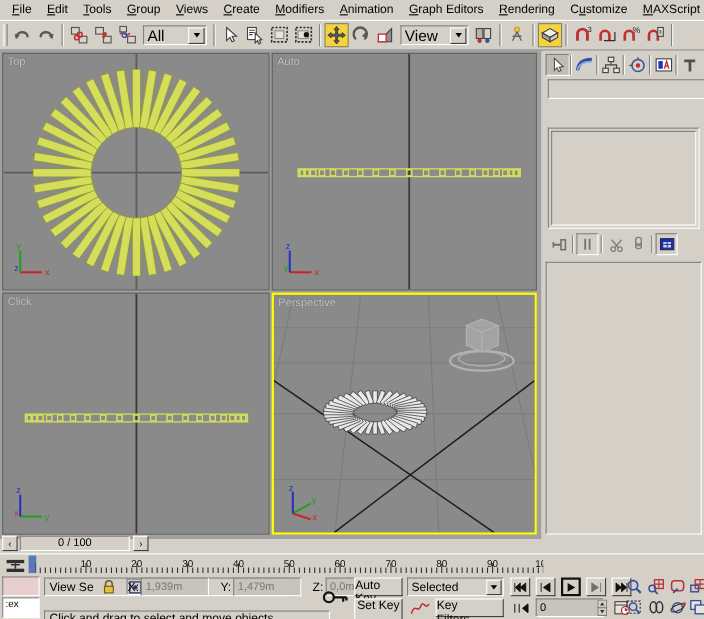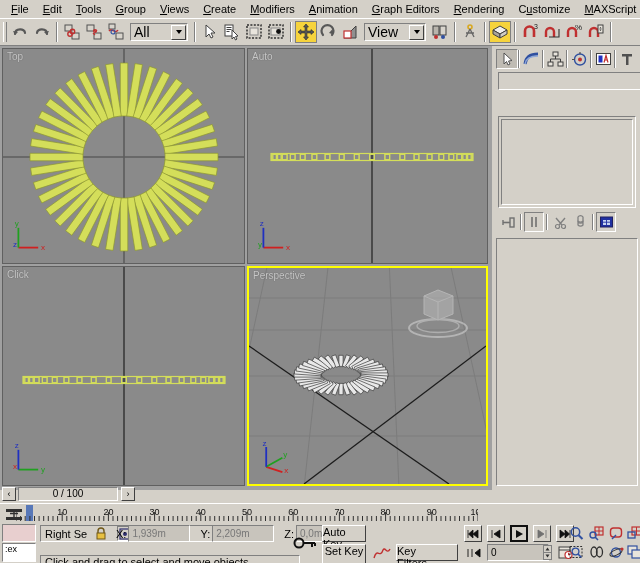--- a/index.html
+++ b/index.html
@@ -88,21 +88,21 @@
   .timeslider { position:absolute; left:0px; top:486px; width:492px; height:17px; }
   .tsbtn { position:absolute; top:1px; width:14px; height:14px; background:#d4d0c8;
      border:1px solid #fff; border-right-color:#404040; border-bottom-color:#404040;
      display:flex;align-items:center;justify-content:center; font-size:9px; }
   .tsfield { position:absolute; left:18px; top:1px; width:100px; height:14px;
      background:#d4d0c8; border:1px solid #808080; border-right-color:#fff;
      border-bottom-color:#fff; display:flex;align-items:flex-start;justify-content:center;
      font-size:10px; }
   .trackbar { position:absolute; left:0; top:503px; width:640px; height:20px;
      background:#d4d0c8; border-top:1px solid #fff; }
-  .tbruler { position:absolute; left:16px; top:0px; width:462px; height:20px; overflow:hidden;}
+  .tbruler { position:absolute; left:32px; top:0px; width:462px; height:20px; overflow:hidden;}
   .tmarker { position:absolute; left:26px; top:1px; width:7px; height:16px; background:#5878b8; }
 
   
   .statusbar { position:absolute; left:0; top:523px; width:640px; height:40px;
      background:#d4d0c8; }
   .mini { position:absolute; left:2px; top:1px; width:34px; height:38px; }
   .mini .a { position:absolute; left:0;top:0;width:34px;height:18px; background:#e8cfcf;
      border:1px solid #808080; border-right-color:#fff; border-bottom-color:#fff; }
   .mini .b { position:absolute; left:0;top:19px;width:34px;height:19px; background:#fff;
      border:1px solid #808080; border-right-color:#fff; border-bottom-color:#fff;
@@ -808,40 +808,40 @@
   <div class="statusbar">
 
     <div class="mini">
       <div class="a"></div>
       <div class="b">
         <span>:ex</span>
       </div>
     </div>
 
     <div class="selbox">
-      <span class="selname">Right Se</span>
+      <span class="selname">View Se</span>
       <span style="margin-left:8px;display:flex;align-items:center">
         <svg width="12" height="13" viewBox="0 0 12 13">
           <path d="M3 6 V4 a3 3 0 0 1 6 0 V6" fill="none" stroke="#705818" stroke-width="1.4"></path>
           <rect x="2" y="6" width="8" height="6" fill="#e8c040" stroke="#705818"></rect>
         </svg>
       </span>
       <span style="margin-left:10px;display:flex;align-items:center;border:1px solid #808080;border-right-color:#fff;border-bottom-color:#fff;width:16px;height:15px;justify-content:center">
         <svg width="12" height="12" viewBox="0 0 12 12">
           <rect x="1" y="1" width="10" height="10" fill="none" stroke="#303070" stroke-width="1.2"></rect>
           <circle cx="6" cy="6" r="2" fill="#303070"></circle>
         </svg>
       </span>
     </div>
 
     <div class="coordrow" style="left:110px">
       <span style="margin:0 2px 0 6px;font-size:11px">X:</span>
       <span class="cfield" style="width:62px">1,939m</span>
       <span style="margin:0 2px 0 10px;font-size:11px">Y:</span>
-      <span class="cfield" style="width:62px">2,209m</span>
+      <span class="cfield" style="width:62px">1,479m</span>
       <span style="margin:0 2px 0 10px;font-size:11px">Z:</span>
       <span class="cfield" style="width:46px">0,0m</span>
     </div>
 
     <div class="promptbar" style="width:260px">
       <span>Click and drag to select and move objects</span>
     </div>
 
     <div class="keybtn" style="left:292px;top:2px;width:26px;height:36px">
       <svg width="24" height="16" viewBox="0 0 24 16">
@@ -850,20 +850,26 @@
       </svg>
     </div>
 
     <div class="akbtn" style="left:322px;top:2px;width:44px;height:17px">
       <span>Auto Key</span>
     </div>
     <div class="akbtn" style="left:322px;top:21px;width:44px;height:30px">
       <span>Set Key</span>
     </div>
 
+    <div class="anidrop">
+      <span class="txt">Selected</span>
+      <span class="arw" style="width:14px;height:14px;background:#d4d0c8;border:1px solid #fff;border-right-color:#404040;border-bottom-color:#404040;display:flex;align-items:center;justify-content:center;margin-right:1px">
+          <i class="caret"></i>
+        </span>
+    </div>
 
     <div style="position:absolute;left:370px;top:21px;width:24px;height:17px;display:flex;align-items:center;justify-content:center">
       <svg width="18" height="14" viewBox="0 0 18 14">
         <path d="M1 12 C4 1, 7 13, 10 4 C12 0, 14 9, 17 3" stroke="#c03030" stroke-width="1.4" fill="none"></path>
       </svg>
     </div>
     <div class="akbtn" style="left:396px;top:21px;width:62px;height:17px">
       <span>Key Filters...</span>
     </div>
 

